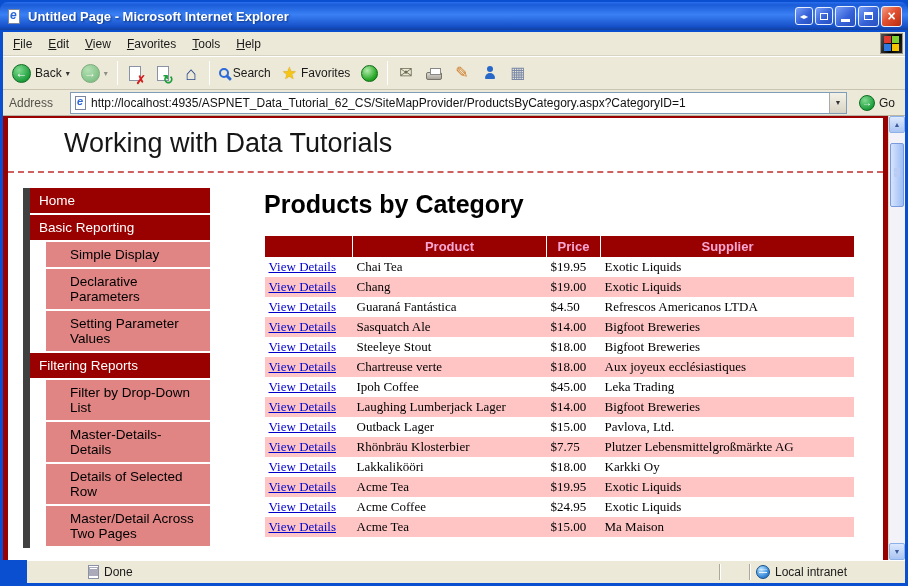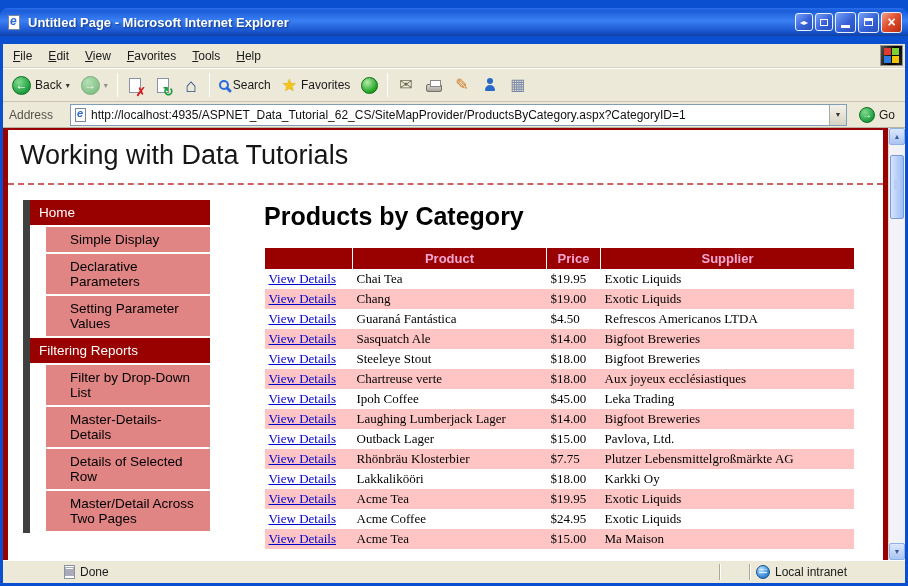--- a/index.html
+++ b/index.html
@@ -1,20 +1,20 @@
 <!DOCTYPE html>
 <html><head>
 <meta charset="utf-8">
 <style>
   * { margin:0; padding:0; box-sizing:border-box; }
   html,body { width:908px; height:586px; font-family:"Liberation Sans",sans-serif; }
   .window { width:908px; height:586px; background:#0a4fd0; padding:0 3px 3px; display:flex; flex-direction:column; }
 
   
-  .titlebar { height:28px; margin:8px -3px; border-radius:8px 8px 0 0; display:flex; align-items:center; gap:5px; padding:0 4px 0 6px;
+  .titlebar { height:28px; margin:2px -3px; border-radius:8px 8px 0 0; display:flex; align-items:center; gap:5px; padding:0 4px 0 6px;
     background:linear-gradient(180deg,#2a6ff0 0%,#1b5cd8 10%,#3a80f4 45%,#1650c8 88%,#12409e 100%); }
   .title-text { color:#fff; font-size:13px; font-weight:bold; text-shadow:1px 1px 2px #0c3486; white-space:nowrap; overflow:hidden; flex:1; }
   .win-icon { width:17px; height:17px; position:relative; flex:0 0 auto; }
   .wi-page { position:absolute; left:2px; top:1px; width:12px; height:15px; background:#fff; border:1px solid #7a86a0; }
   .wi-e::after { content:"e"; position:absolute; left:4px; top:0px; color:#2a66d8; font-weight:bold; font-style:italic; font-size:12px; }
   .tb-controls { display:flex; align-items:center; gap:2px; padding-right:2px; }
   .tb-mini { width:18px; height:18px; border-radius:3px; border:1px solid #e8f0ff; color:#fff; font-size:8px; display:flex; align-items:center; justify-content:center;
     background:linear-gradient(135deg,#7aa0f8,#3562d8 55%,#2850c0); }
   .mini-sq { width:8px; height:7px; border:1px solid #fff; }
   .tb-ctl { width:21px; height:21px; border-radius:3px; border:1px solid #e8f0ff; display:flex; align-items:center; justify-content:center; color:#fff; font-size:14px; font-weight:bold;
@@ -69,21 +69,21 @@
   .favicon .wi-page { left:1px; top:1px; width:11px; height:14px; }
   .favicon .wi-e::after { left:3px; top:0; font-size:11px; }
   .addr-input { flex:1; border:none; outline:none; font-size:12px; font-family:"Liberation Sans",sans-serif; color:#111; height:100%; background:transparent; }
   .addr-drop { width:17px; height:20px; background:linear-gradient(180deg,#f4f2e8,#d8d4c4); border-left:1px solid #aaa; display:flex; align-items:center; justify-content:center; font-size:7px; color:#333; }
   .go-button { display:flex; align-items:center; gap:4px; padding:1px 6px; font-size:12px; color:#1a1a1a; }
 
   
   .content { flex:1; display:flex; background:#fff; min-height:0; }
   .page { flex:1; border-top:2px solid #990000; border-left:5px solid #990000; border-right:5px solid #990000; overflow:hidden; background:#fff; }
   .page-banner { padding:10px 12px 12px; border-bottom:2px dashed #cf6060; }
-  .banner-title { font-size:27px; color:#161616; font-weight:400; }
+  .banner-title { font-size:27px; color:#161616; font-weight:400;margin-left:44px; }
   .page-body { display:flex; align-items:flex-start; padding-top:15px; }
 
   .menu { width:187px; margin-left:15px; border-left:7px solid #404040; flex:0 0 auto; }
   .menu .side-item { font-size:13.5px; padding:5px 9px; margin-bottom:2px; cursor:pointer; }
   .menu .level1 { background:#990000; color:#fff; }
   .menu .level2 { background:#e08484; color:#000000; margin-left:16px;padding-left:24px; }
 
   .main { margin-left:54px; flex:1; min-width:0; }
   .page-heading { font-size:25px; font-weight:bold; color:#000; margin-top:2px; }
   table.products { margin-top:17px; border-collapse:collapse; width:590px; font-size:13px; color:#000; }
@@ -94,21 +94,21 @@
 
   
   .scrollbar { width:17px; display:flex; flex-direction:column; background:#f3f2f8; border-left:1px solid #dcd8cc; }
   .sb-btn { height:17px; background:linear-gradient(180deg,#dce8fd,#aac4f2); border:1px solid #8cb0e8; border-radius:2px; color:#3a5a9c; font-size:7px;
     display:flex; align-items:center; justify-content:center; }
   .sb-track { flex:1; position:relative; }
   .sb-thumb { position:absolute; top:10px; left:1px; right:1px; height:64px; border:1px solid #7a9ae0; border-radius:2px; background:linear-gradient(90deg,#d6e4fd,#9dbdf4); }
   .sb-thumb::after { content:""; position:absolute; left:4px; right:4px; top:28px; height:1px; box-shadow:0 0 0 1px #b8ccf4, 0 3px 0 1px #b8ccf4, 0 -3px 0 1px #b8ccf4; }
 
   
-  .statusbar { height:23px; background:#ece9d8; border-top:1px solid #fff; display:flex; align-items:center; padding:2px 3px; font-size:12px; color:#1a1a1a; }
+  .statusbar { height:23px; background:#ece9d8; border-top:1px solid #fff; display:flex; align-items:center; padding:2px 3px; font-size:12px; color:#1a1a1a;margin-left:24px; }
   .seg { display:flex; align-items:center; gap:5px; padding:0 4px; height:100%; }
   .seg.main { flex:1; }
   .seg.mid { width:26px; }
   .seg.zone { width:150px; }
   .groove { width:2px; height:16px; border-left:1px solid #aca899; border-right:1px solid #fff; margin:0 1px; }
   .doc-icon { width:11px; height:14px; background:#fff; border:1px solid #8a92a6; position:relative; }
   .doc-icon::after { content:""; position:absolute; left:1px; top:2px; width:7px; height:1px; box-shadow:0 0 0 1px #aab, 0 3px 0 1px #aab, 0 6px 0 1px #aab; }
   .globe-icon { width:14px; height:14px; border-radius:50%; background:radial-gradient(circle at 35% 30%,#bfe6ff,#3f8fdd 60%,#1a5cae); border:1px solid #14508c; position:relative; }
   .globe-icon::after { content:""; position:absolute; left:2px; top:6px; width:8px; height:1px; background:#e8f4ff; box-shadow:0 -3px 0 #e8f4ff66; }
 </style>
@@ -224,20 +224,21 @@
 
   <div class="content">
     <div class="page">
       <div class="page-banner">
         <div class="banner-title">Working with Data Tutorials</div>
       </div>
       <div class="page-body">
         <nav class="menu">
 
         <div class="side-item level1">Home</div>
+            <div class="side-item level1">Basic Reporting</div>
             <div class="side-item level2">Simple Display</div>
             <div class="side-item level2">Declarative Parameters</div>
             <div class="side-item level2">Setting Parameter Values</div>
             <div class="side-item level1">Filtering Reports</div>
             <div class="side-item level2">Filter by Drop-Down List</div>
             <div class="side-item level2">Master-Details-Details</div>
             <div class="side-item level2">Details of Selected Row</div>
             <div class="side-item level2">Master/Detail Across Two Pages</div>
           </nav>
         <div class="main">

